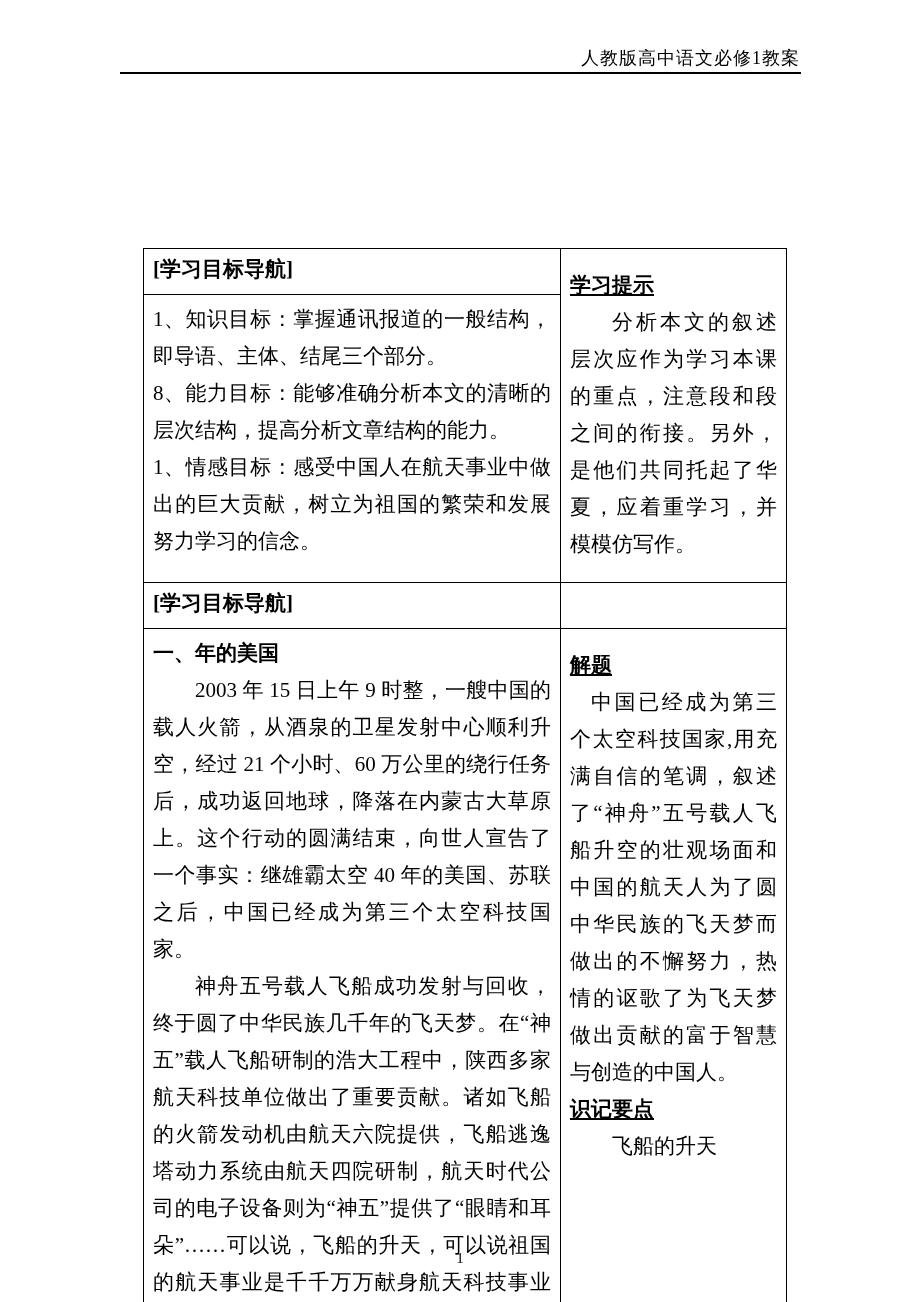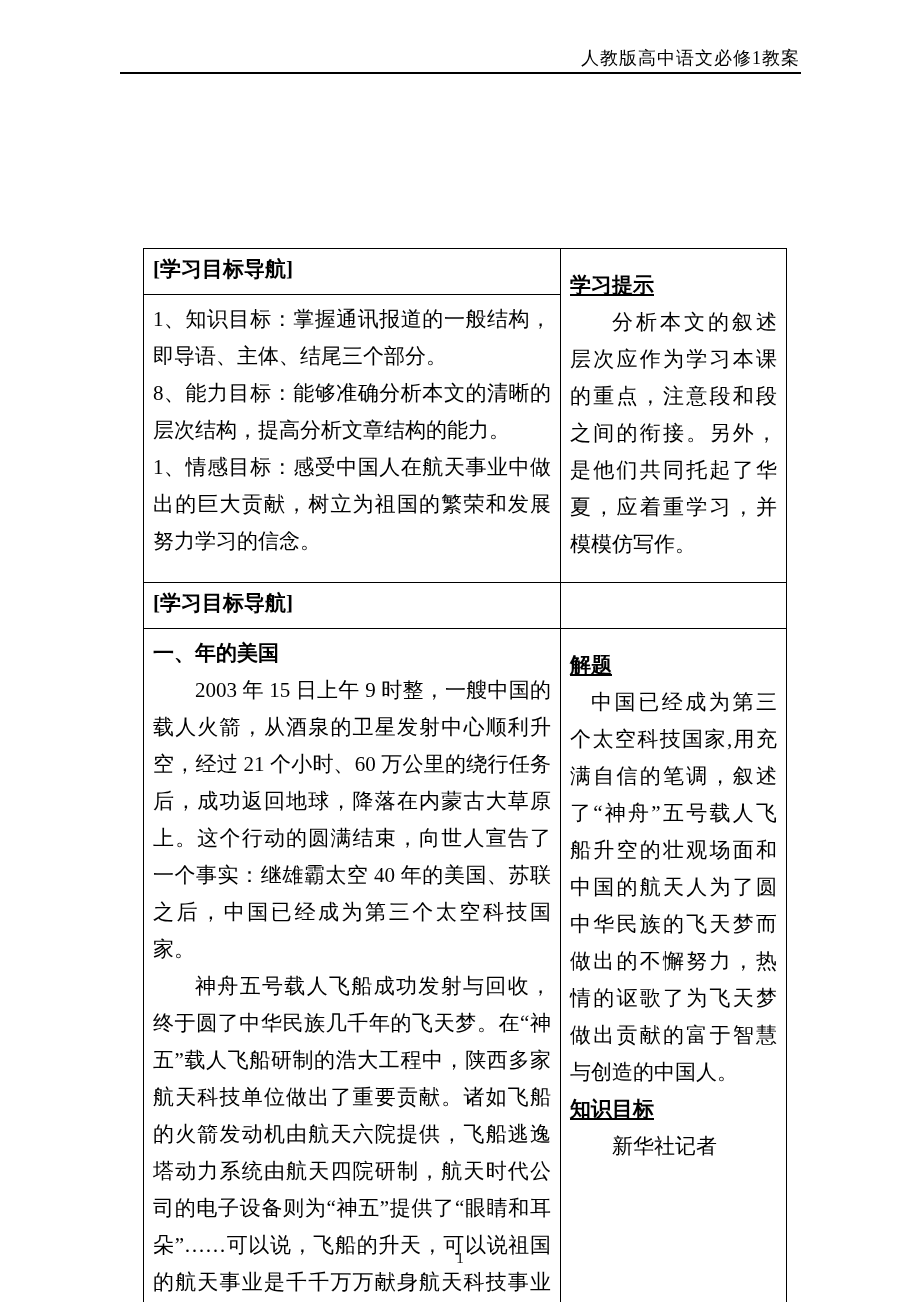--- a/index.html
+++ b/index.html
@@ -96,22 +96,22 @@
         <td class="main-cell">
           <div class="bold">一、年的美国</div>
           <div class="justify indent-2">2003 年 15 日上午 9 时整，一艘中国的载人火箭，从酒泉的卫星发射中心顺利升空，经过 21 个小时、60 万公里的绕行任务后，成功返回地球，降落在内蒙古大草原上。这个行动的圆满结束，向世人宣告了一个事实：继雄霸太空 40 年的美国、苏联之后，中国已经成为第三个太空科技国家。</div>
           <div class="justify indent-2">神舟五号载人飞船成功发射与回收，终于圆了中华民族几千年的飞天梦。在“神五”载人飞船研制的浩大工程中，陕西多家航天科技单位做出了重要贡献。诸如飞船的火箭发动机由航天六院提供，飞船逃逸塔动力系统由航天四院研制，航天时代公司的电子设备则为“神五”提供了“眼睛和耳朵”……可以说，飞船的升天，可以说祖国的航天事业是千千万万献身航天科技事业的幕前幕后英雄集体智慧的结晶，正是他们共同铸就了共和国“神箭”，是他们共同托起了华夏“神舟”。</div>
           <div class="bold">二、作家作品</div>
           <div class="indent-2">贾永、曹智、白瑞雪，新华社记者。</div>
         </td>
         <td class="side-cell">
           <div class="bold underline">解题</div>
           <div class="justify indent-1">中国已经成为第三个太空科技国家,用充满自信的笔调，叙述了“神舟”五号载人飞船升空的壮观场面和中国的航天人为了圆中华民族的飞天梦而做出的不懈努力，热情的讴歌了为飞天梦做出贡献的富于智慧与创造的中国人。</div>
-          <div class="bold underline">知识目标</div>
-          <div class="indent-2">新华社记者</div>
+          <div class="bold underline">识记要点</div>
+          <div class="indent-2">飞船的升天</div>
         </td>
       </tr>
     </tbody>
   </table>
 
   <div class="page-number">1</div>
 
 </div>
 
 </body></html>

